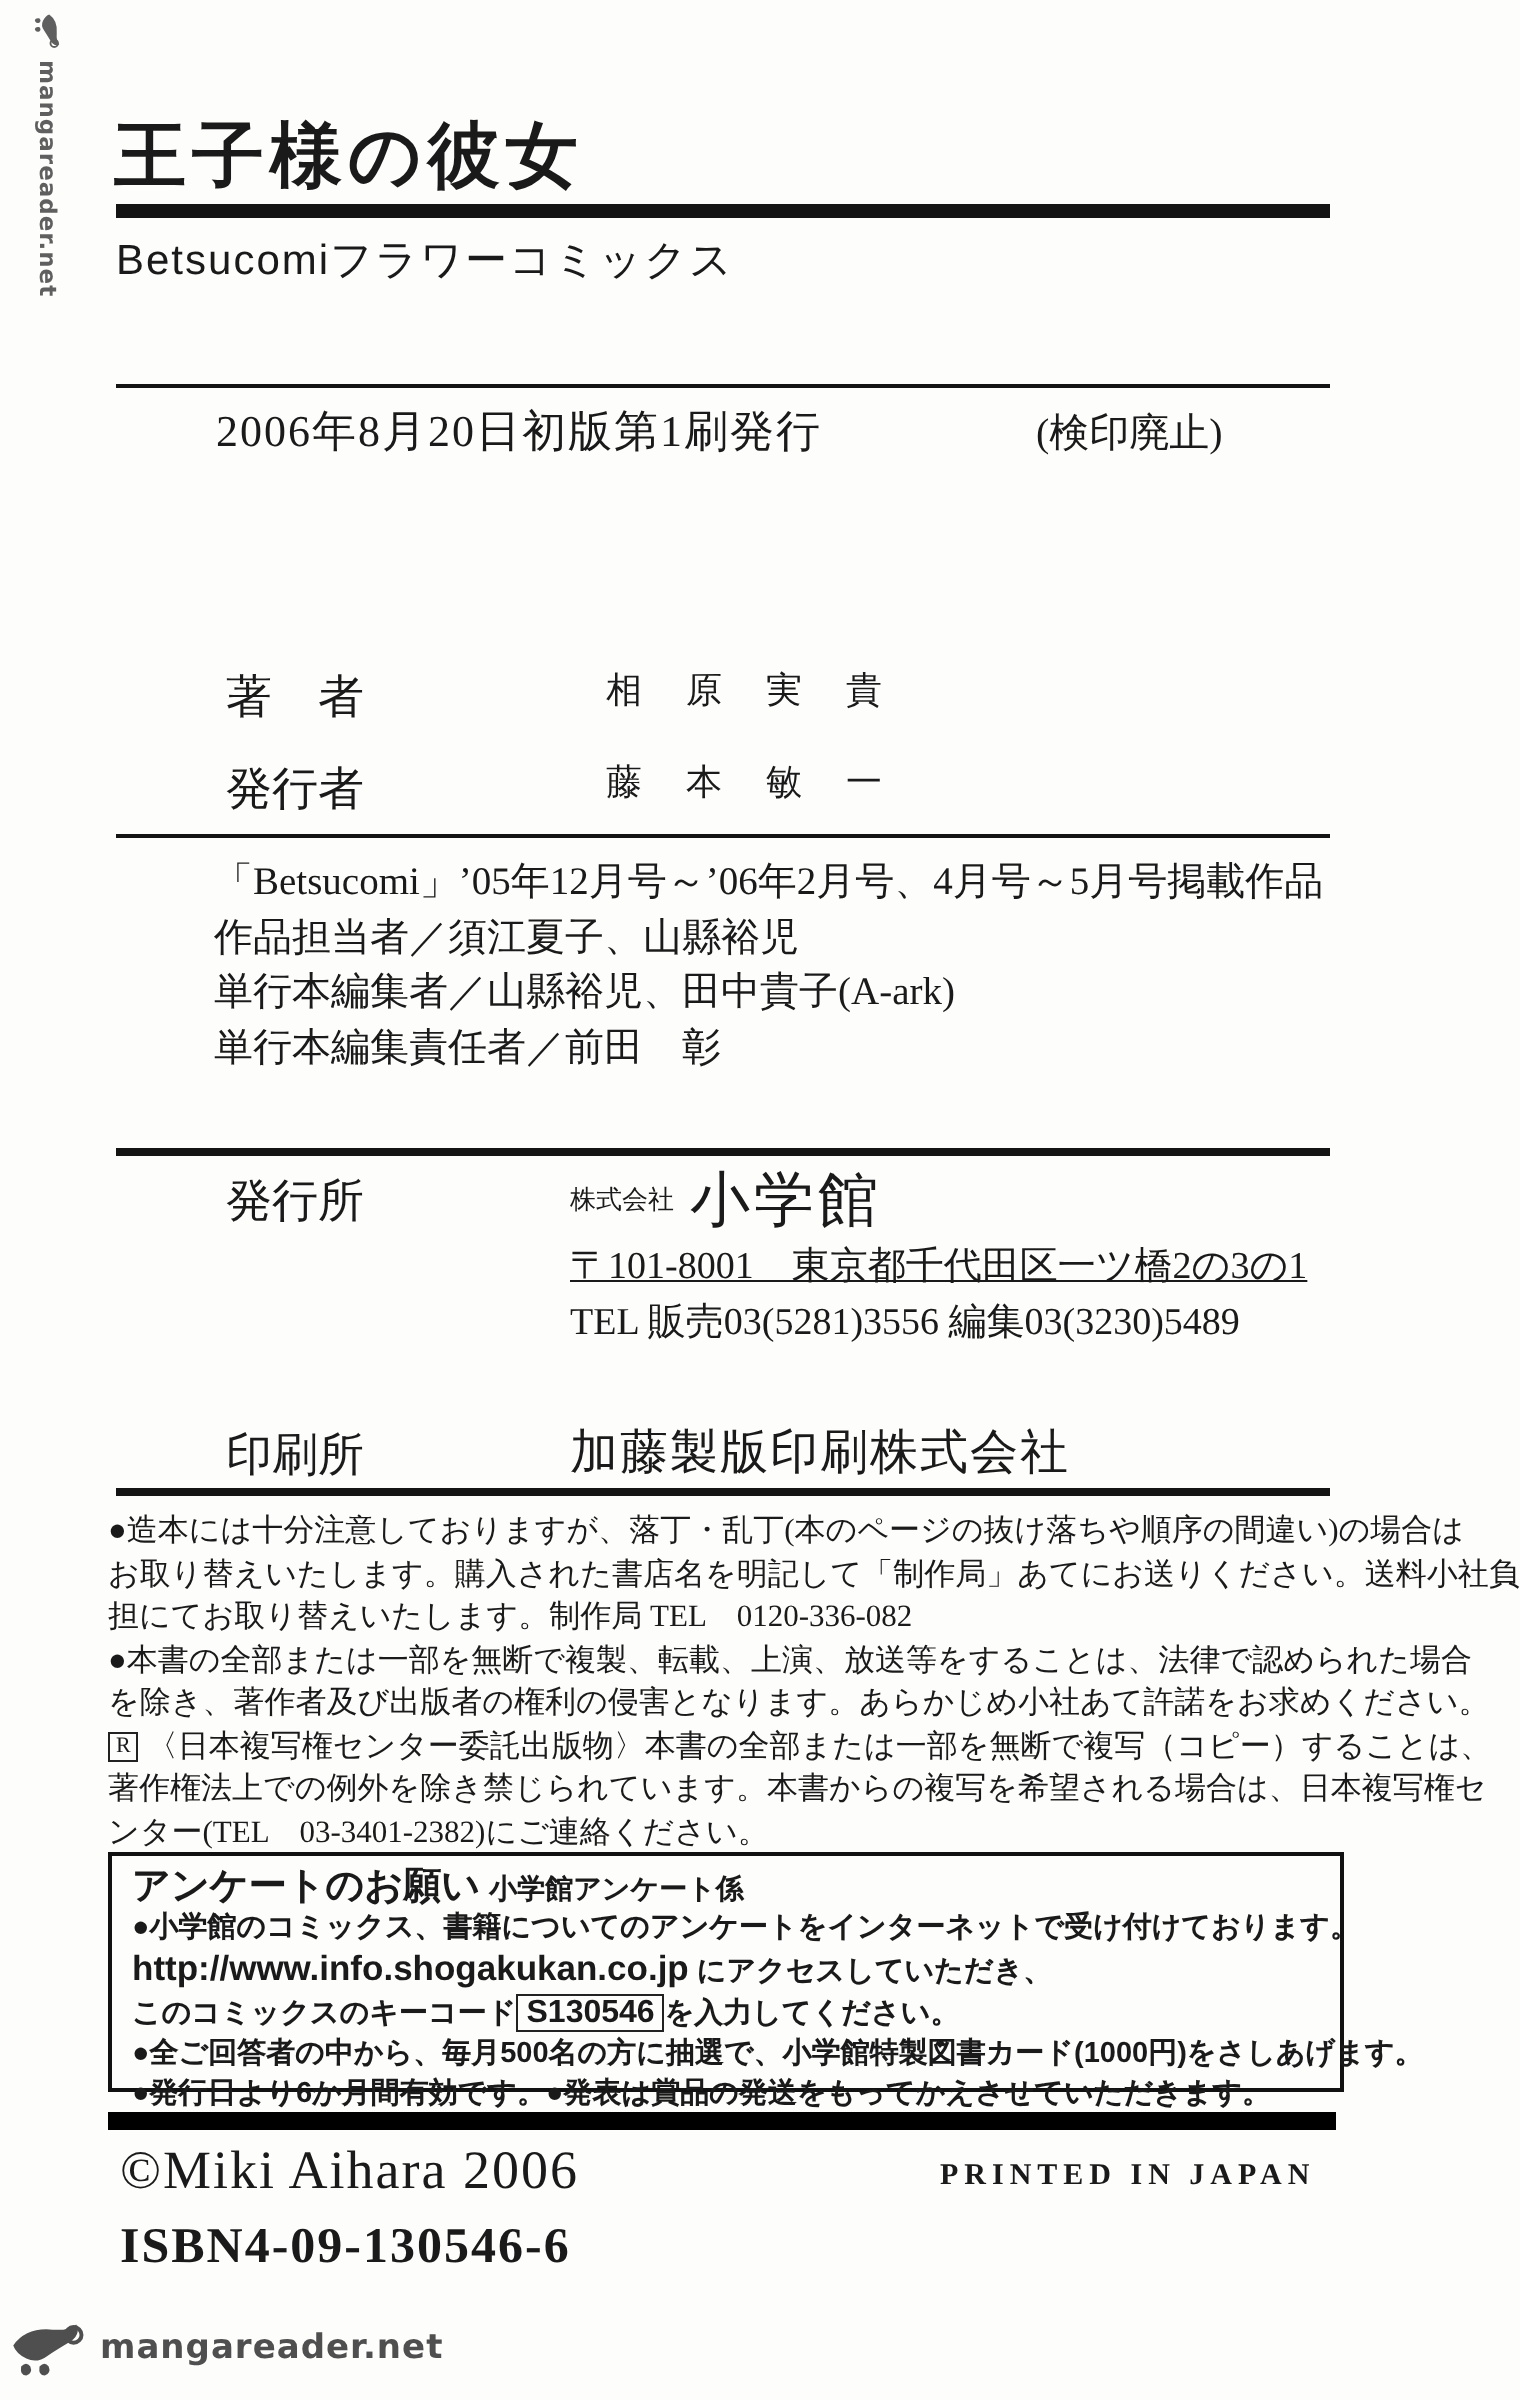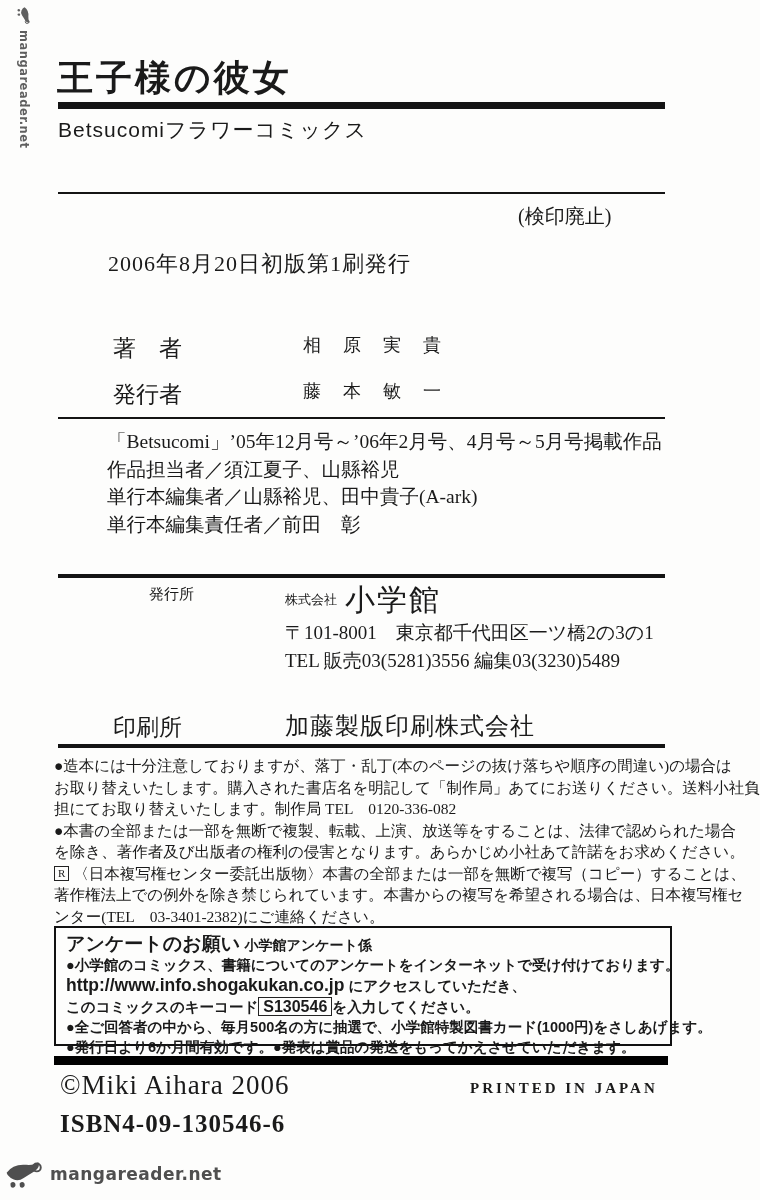--- a/index.html
+++ b/index.html
@@ -16,37 +16,37 @@
 
   
   .rule{position:absolute;background:#141414;}
 
   
   .title{left:57px;top:54px;font-size:36px;font-weight:bold;letter-spacing:3px;}
   .title-rule{left:58px;top:102px;width:607px;height:7px;}
   .imprint{left:58px;top:116px;font-size:21px;letter-spacing:1px;}
   .thin-rule-1{left:58px;top:192px;width:607px;height:2px;}
 
-  .edition-date{left:108px;top:201px;font-size:22px;letter-spacing:1px;margin-top:48px;}
+  .edition-date{left:108px;top:201px;font-size:22px;letter-spacing:1px;}
   .edition-note{left:518px;top:203px;font-size:20px;}
 
   .credit-label{left:113px;font-size:23px;}
   .credit-name{left:303px;font-size:18px;letter-spacing:2px;}
   .row-author{top:333px;}
   .row-publisher{top:379px;}
   .thin-rule-2{left:58px;top:417px;width:607px;height:2px;}
 
   .serialization{left:107px;top:428px;font-size:19.5px;line-height:27.5px;}
 
   .thick-rule-1{left:58px;top:574px;width:607px;height:4px;}
-  .pub-label{left:113px;top:585px;font-size:15px;margin-left:36px;}
+  .pub-label{left:113px;top:585px;font-size:23px;}
   .pub-company{left:285px;top:580px;}
   .pub-prefix{font-size:13px;vertical-align:6px;margin-right:8px;}
   .pub-name{font-size:30px;letter-spacing:2px;}
-  .pub-address{left:285px;top:620px;font-size:19px;}
+  .pub-address{left:285px;top:620px;font-size:19px;text-decoration:underline;}
   .pub-tel{left:285px;top:648px;font-size:19px;}
 
   .printer-label{left:113px;top:712px;font-size:23px;}
   .printer-name{left:285px;top:710px;font-size:24px;letter-spacing:1px;}
   .thick-rule-2{left:58px;top:744px;width:607px;height:4px;}
 
   .legal{left:54px;top:755px;width:620px;font-size:15.5px;line-height:21.5px;}
   .legal-line{white-space:nowrap;}
   .legal-split{display:flex;}
   .rmark{

